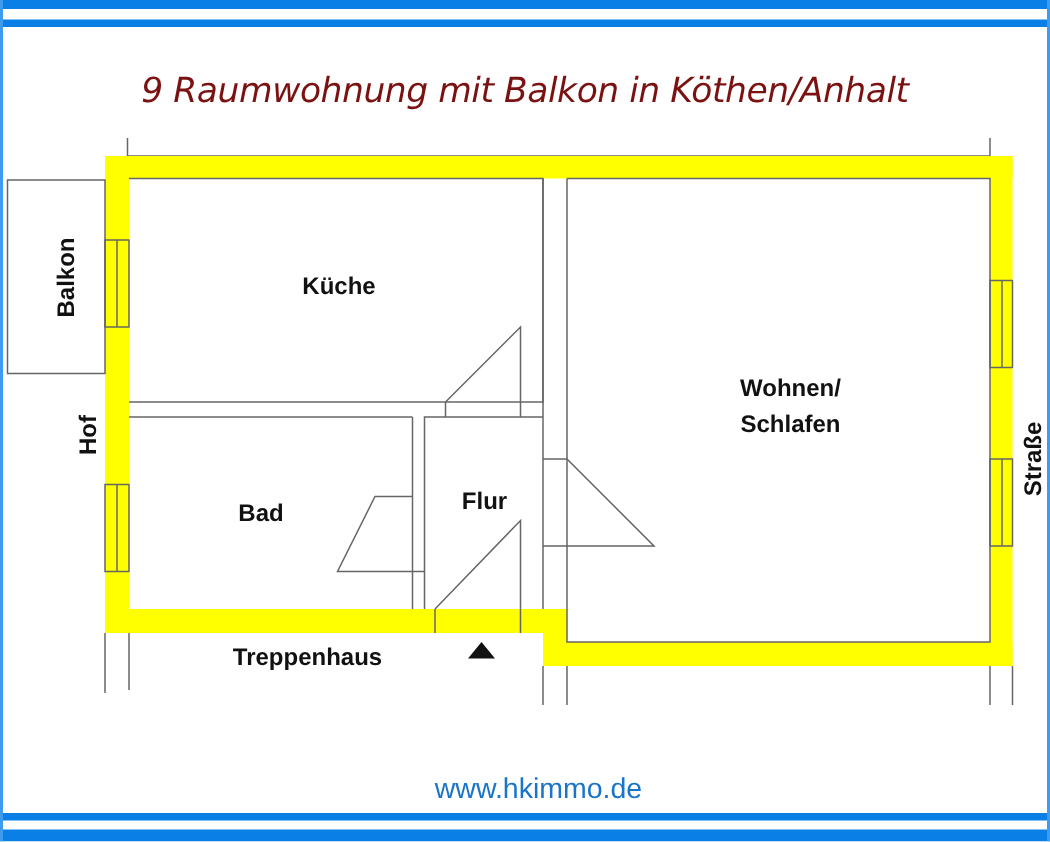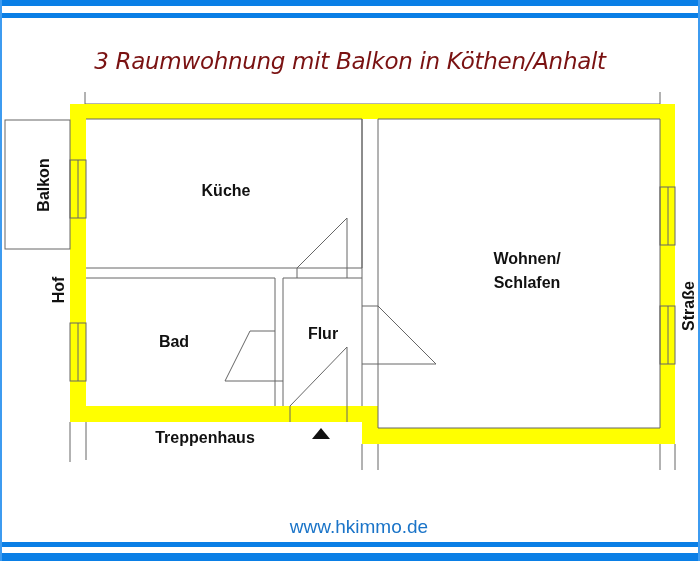--- a/index.html
+++ b/index.html
@@ -22,21 +22,21 @@
 </head>
 <body>
 
 <div class="frame-bar" style="top:0;height:6px;"></div>
 <div class="frame-bar" style="top:13px;height:5px;"></div>
 <div class="frame-bar" style="top:542px;height:5px;"></div>
 <div class="frame-bar" style="top:553px;height:8px;"></div>
 <div class="frame-side" style="left:0;"></div>
 <div class="frame-side" style="left:698px;"></div>
 
-<div class="title">3 Raumwohnung mit Balkon in Köthen/Anhalt</div>
+<div class="title">9 Raumwohnung mit Balkon in Köthen/Anhalt</div>
 
 <svg class="plan" width="700" height="561" viewBox="0 0 700 561">
 
   <line x1="85" y1="92" x2="85" y2="104" stroke="#666" stroke-width="1"></line>
   <line x1="660" y1="92" x2="660" y2="104" stroke="#666" stroke-width="1"></line>
   <line x1="85" y1="104" x2="660" y2="104" stroke="#666" stroke-width="1"></line>
 
   <g fill="#ffff00" stroke="none">
     <rect x="70" y="104" width="605" height="15"></rect>
     <rect x="70" y="104" width="16" height="318"></rect>

